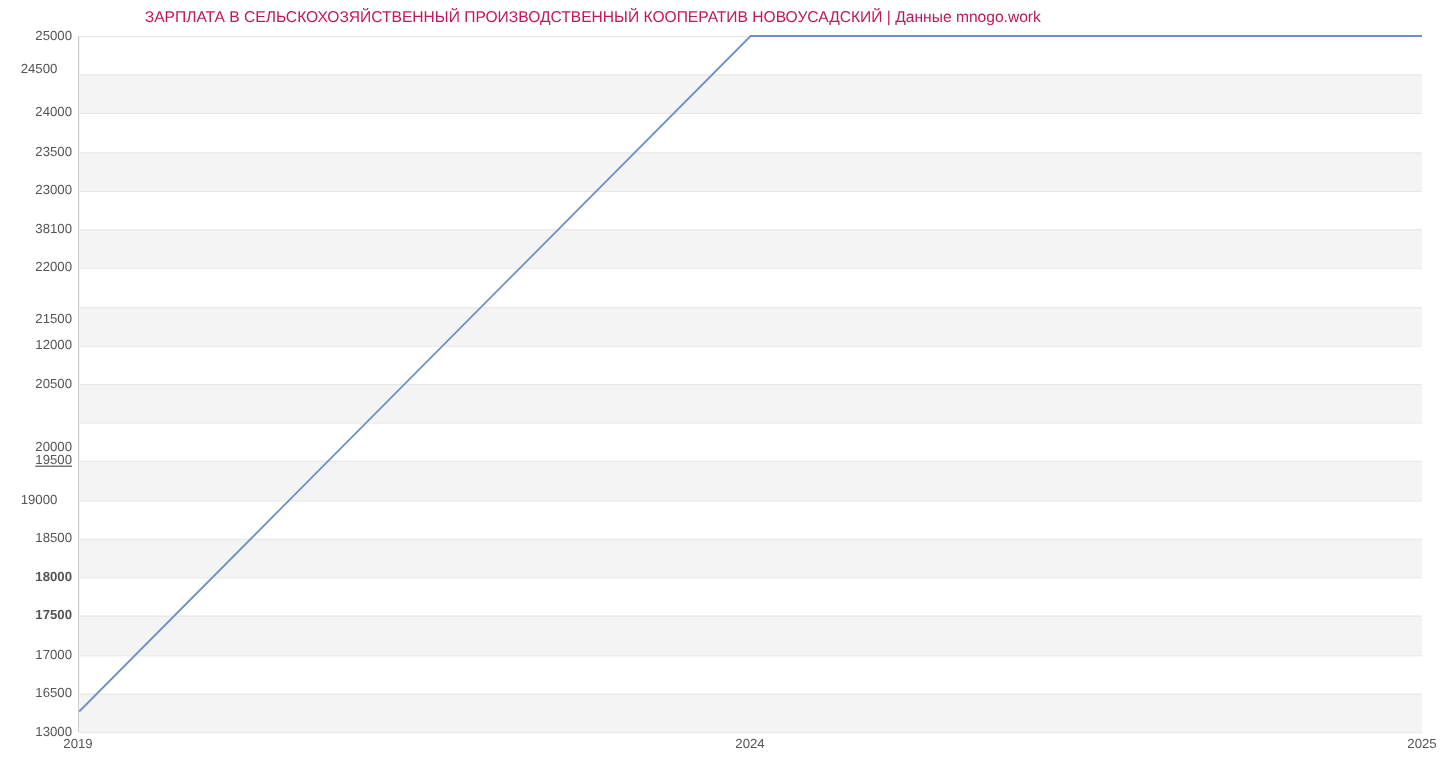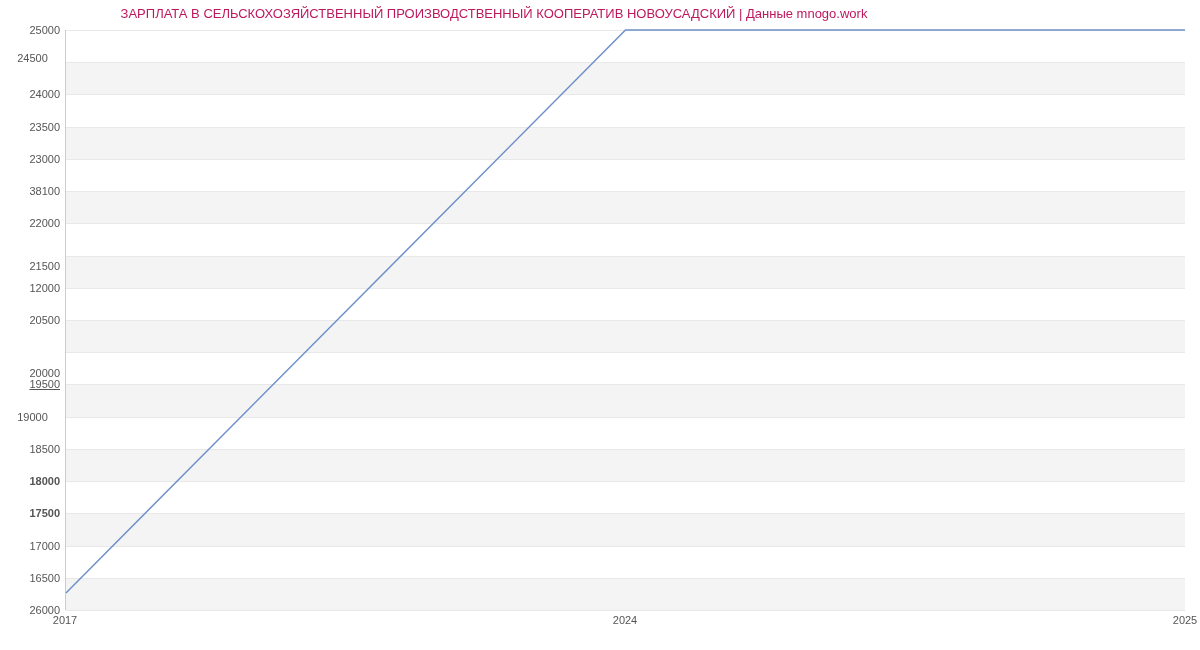--- a/index.html
+++ b/index.html
@@ -106,35 +106,35 @@
       <div class="gridline-h" style="top: 161.111px;"></div>
       <div class="gridline-h" style="top: 128.889px;"></div>
       <div class="gridline-h" style="top: 96.6667px;"></div>
       <div class="gridline-h" style="top: 64.4444px;"></div>
       <div class="gridline-h" style="top: 32.2222px;"></div>
       <div class="gridline-h" style="top: 0px;"></div>
       <svg class="line" id="line-svg" preserveAspectRatio="none" viewBox="0 0 1120 580">
         <path d="M0 563.8888888888889 L560 0 L1120 0" fill="none" stroke="#6f90c8" stroke-width="1.5"></path>
       </svg>
   </div>
-<div class="ytick" style="top: 610px;">26000</div>
+<div class="ytick" style="top: 610px;">13000</div>
     <div class="ytick" style="top: 577.778px;">16500</div>
     <div class="ytick" style="top: 545.556px;">17000</div>
     <div class="ytick" style="top: 513.333px; font-weight: bold;">17500</div>
     <div class="ytick" style="top: 481.111px; font-weight: bold;">18000</div>
     <div class="ytick" style="top: 448.889px;">18500</div>
     <div class="ytick" style="top: 416.667px; text-align: center;">19000</div>
     <div class="ytick" style="top: 384.444px; text-decoration: underline;">19500</div>
     <div class="ytick" style="top: 352.222px; margin-top: 21px;">20000</div>
     <div class="ytick" style="top: 320px;">20500</div>
     <div class="ytick" style="top: 287.778px;">12000</div>
     <div class="ytick" style="top: 266px;">21500</div>
     <div class="ytick" style="top: 223.333px;">22000</div>
     <div class="ytick" style="top: 191.111px;">38100</div>
     <div class="ytick" style="top: 158.889px;">23000</div>
     <div class="ytick" style="top: 126.667px;">23500</div>
     <div class="ytick" style="top: 94.4444px;">24000</div>
     <div class="ytick" style="top: 58px; text-align: center;">24500</div>
     <div class="ytick" style="top: 30px;">25000</div>
-    <div class="xtick" style="left: 65px;">2017</div>
+    <div class="xtick" style="left: 65px;">2019</div>
     <div class="xtick" style="left: 625px;">2024</div>
     <div class="xtick" style="left: 1185px;">2025</div>
   </div>
 
 </body></html>

